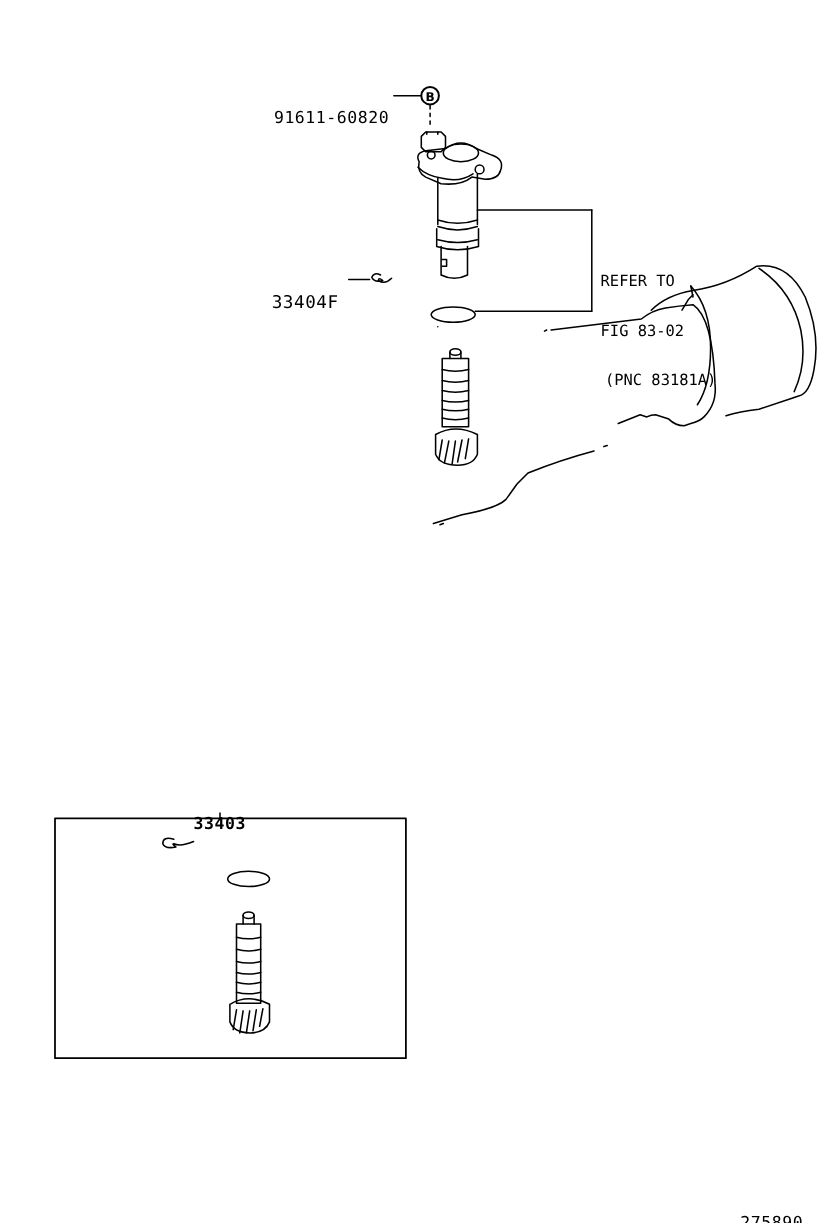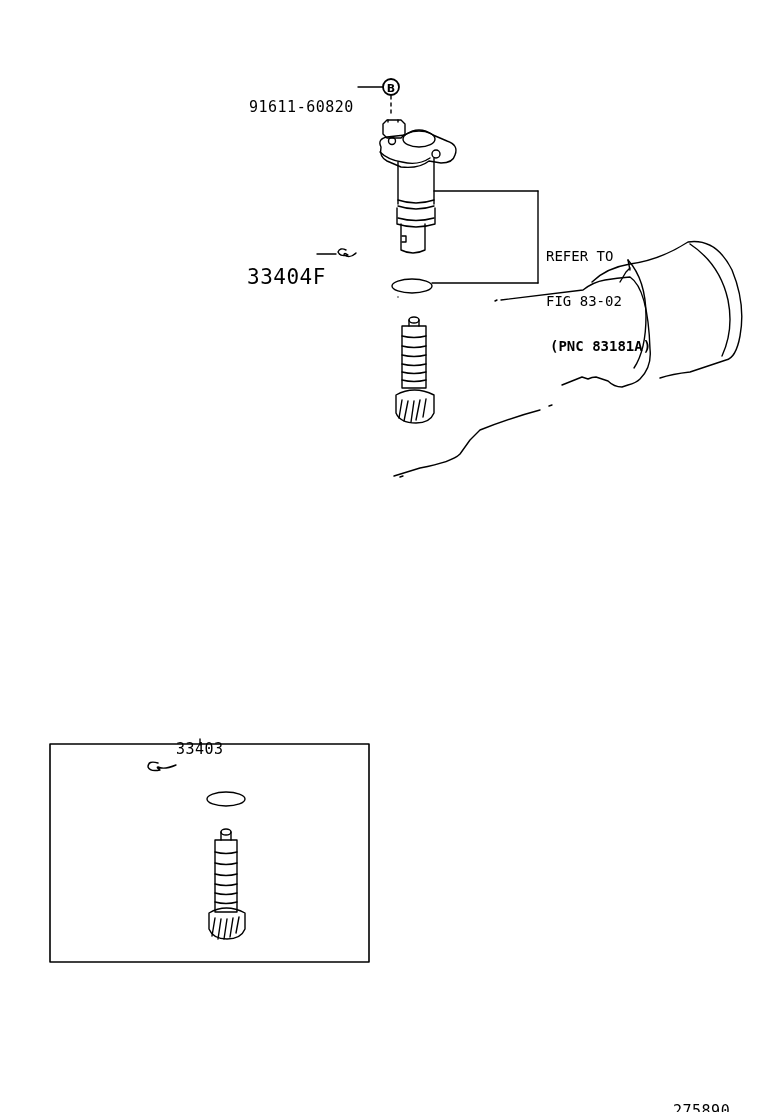--- a/index.html
+++ b/index.html
@@ -6,28 +6,28 @@
     body { width: 760px; height: 1112px; position: relative; overflow: hidden;
            font-family: "DejaVu Sans Mono", "Liberation Mono", monospace; color: #000; }
     .lbl { position: absolute; font-size: 15px; letter-spacing: 0.5px; white-space: nowrap; line-height: 1; margin-top: 20px; }
     svg.art { position: absolute; left: 0; top: 0; }
     .ref { position: absolute; left: 546px; top: 219px; font-size: 14px; line-height: 15px; white-space: pre; }
   </style>
 </head>
 <body>
 
 <div class="lbl" style="left:249px; top:80px;">91611-60820</div>
-<div class="lbl" style="left:247px; top:247px; font-size:21px;">33404F</div>
-<div class="lbl" style="left:176px; top:722px;">33403</div>
+<div class="lbl" style="left:247px; top:247px; font-size:16px;">33404F</div>
+<div class="lbl" style="left:176px; top:722px;font-weight:bold;">33403</div>
 <div class="lbl" style="left:673px; top:1084px;">275890</div>
 
 <div class="ref">
   <div>REFER TO</div>
   <div>FIG 83-02</div>
-  <div style="padding-left:4px;font-weight:bold;">(PNC 83181A)</div>
+  <div style="padding-left:4px;">(PNC 83181A)</div>
 </div>
 
 <svg class="art" width="760" height="1112" viewBox="0 0 760 1112" fill="none" stroke="#000" stroke-width="1.4" stroke-linejoin="round" stroke-linecap="round">
 
   <line x1="358" y1="87" x2="383" y2="87"></line>
   <g>
     <circle cx="391" cy="87" r="8" stroke-width="1.8"></circle>
     <text x="391" y="91.5" text-anchor="middle" font-size="11" font-weight="bold" fill="#000" stroke="none" font-family="DejaVu Sans, sans-serif">B</text>
   </g>
   <line x1="391" y1="96" x2="391" y2="115" stroke-dasharray="3 4"></line>

